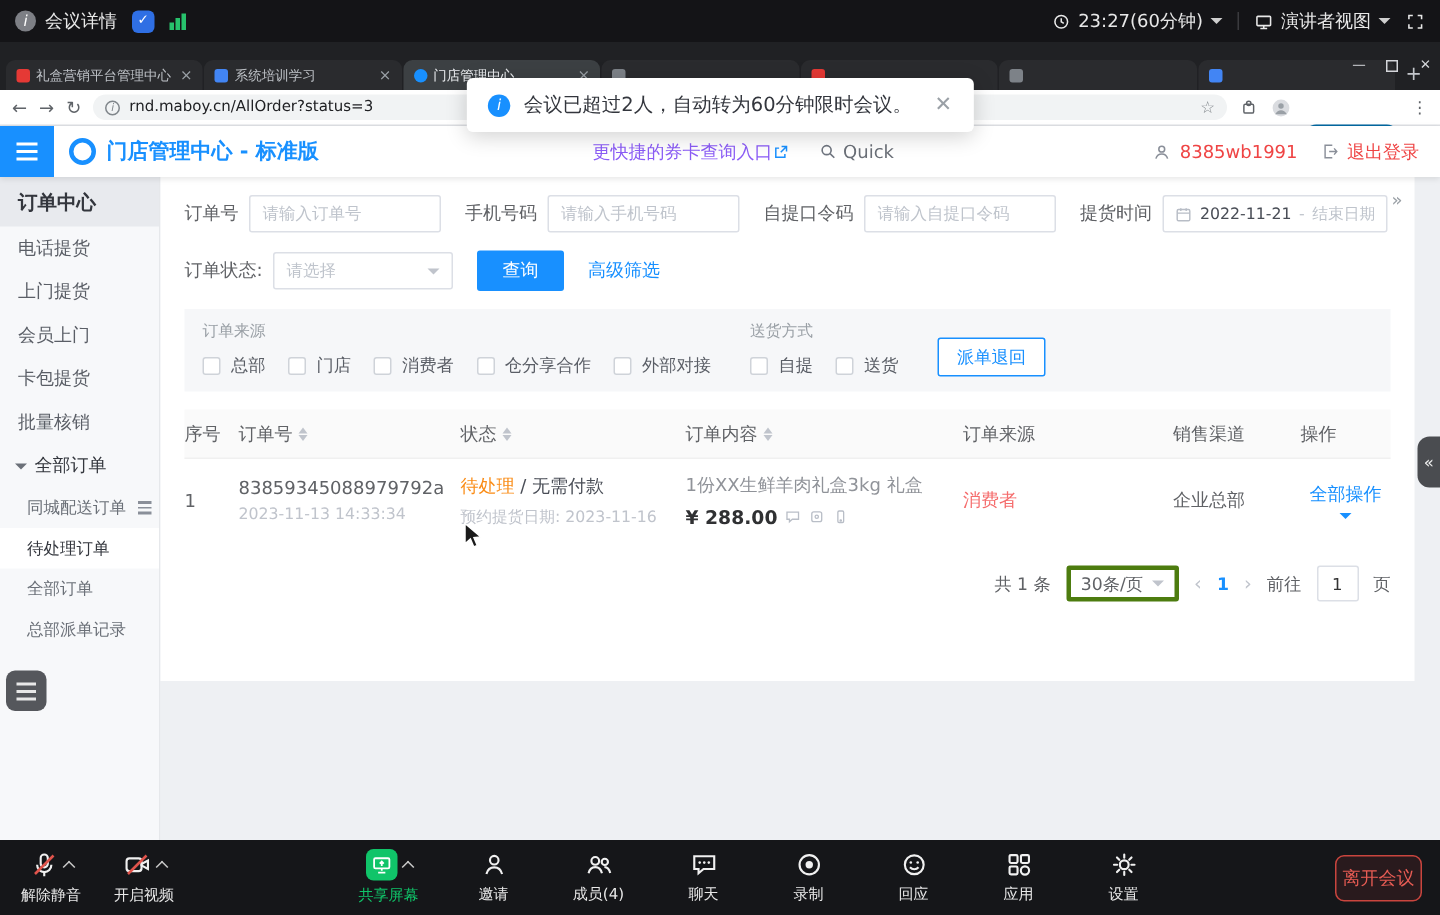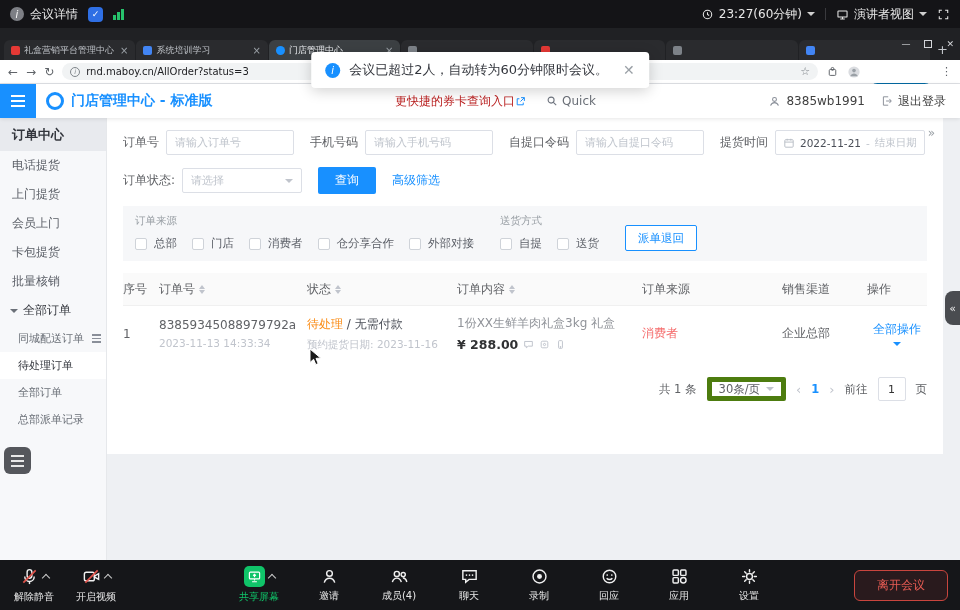--- a/index.html
+++ b/index.html
@@ -49,23 +49,23 @@
 
   
   .page { position:absolute; top:56px; left:0; right:0; bottom:0; background:#eef0f3; }
   .app-header { height:34px; background:#fff; display:flex; align-items:center; box-shadow:0 1px 4px rgba(0,0,0,.10); position:relative; z-index:5; }
   .burger { width:36px; height:34px; background:#1890ff; display:flex; flex-direction:column; align-items:center; justify-content:center; gap:3px; }
   .burger i { width:14px; height:2px; background:#fff; display:block; }
   .logo-wrap { display:flex; align-items:center; gap:7px; padding:0 10px; }
   .logo-circle { width:18px; height:18px; border-radius:50%; border:3px solid #1890ff; background:#fff; }
   .app-title { color:#1890ff; font-weight:bold; font-size:14px; white-space:nowrap; }
   .header-mid { flex:1; display:flex; align-items:center; justify-content:center; gap:20px; }
-  .quick-entry { color:#b91c1c; font-size:12px; display:flex; align-items:center; gap:0; text-decoration:none; }
+  .quick-entry { color:#8b5cf6; font-size:12px; display:flex; align-items:center; gap:0; text-decoration:none; }
   .quick-search { display:flex; align-items:center; gap:4px; color:#6b7078; font-size:12px; }
-  .header-right { display:flex; align-items:center; gap:16px; padding-right:14px; color:#404040; font-size:12px; }
+  .header-right { display:flex; align-items:center; gap:16px; padding-right:14px; color:#ef4444; font-size:12px; }
   .hr-item { display:flex; align-items:center; gap:5px; }
 
   .app-body { position:absolute; top:34px; left:0; right:0; bottom:0; display:flex; }
   .sidebar { width:107px; background:#f7f8fa; border-right:1px solid #e6e8eb; font-size:12px; color:#5a5e66; flex:0 0 auto; }
   .side-section { height:33px; background:#e8eaee; display:flex; align-items:center; padding:0 12px; font-weight:bold; color:#33363d; font-size:13px; }
   .side-item { height:29px; display:flex; align-items:center; padding:0 12px; }
   .side-group { height:29px; display:flex; align-items:center; gap:5px; padding:0 10px; color:#33363d; }
   .side-sub { height:27px; display:flex; align-items:center; padding:0 8px 0 18px; font-size:11px; color:#6b7078; position:relative; }
   .side-sub.selected { background:#fff; color:#33363d; font-weight:normal; }
   .drag-ic { position:absolute; right:5px; display:flex; flex-direction:column; gap:2px; }
@@ -105,21 +105,21 @@
   .cell-sub { font-size:10.5px; color:#c0c4cc; margin-top:5px; }
   .st-main { color:#fa8c16; }
   .st-extra { color:#4a4e57; }
   .price-line { display:flex; align-items:center; gap:5px; margin-top:5px; }
   .price { font-weight:bold; color:#303133; font-size:12.5px; }
   .src-red { color:#f56c6c; }
   .action-link { color:#1890ff; display:flex; align-items:center; gap:4px;flex-direction:column; }
   .caret-blue { width:0; height:0; border-left:4px solid transparent; border-right:4px solid transparent; border-top:4px solid #1890ff; }
 
   .pagination { display:flex; align-items:center; justify-content:flex-end; gap:10px; margin-top:16px; font-size:11.5px; color:#606266; }
-  .psize { height:24px; border:5px solid #4d7c0f; border-radius:2px; display:flex; align-items:center; gap:6px; padding:0 7px; color:#606266; }
+  .psize { height:24px; border:3px solid #4d7c0f; border-radius:2px; display:flex; align-items:center; gap:6px; padding:0 7px; color:#606266; }
   .pg-arrow { color:#c0c4cc; font-size:13px; }
   .pg-num { color:#1890ff; font-weight:bold; }
   .goto-input { width:28px; height:24px; border:1px solid #dcdfe6; border-radius:2px; text-align:center; font-size:11px; font-family:inherit; color:#333; }
 
   
   .toast { position:absolute; top:52px; left:50%; transform:translateX(-50%); background:#fff; border-radius:4px;
     box-shadow:0 3px 14px rgba(0,0,0,.18); display:flex; align-items:center; gap:9px; padding:9px 14px; z-index:80; }
   .toast-ic { width:15px; height:15px; border-radius:50%; background:#1890ff; color:#fff; font-size:10px; font-style:italic;
     display:flex; align-items:center; justify-content:center; flex:0 0 auto; }
   .toast-text { font-size:13px; color:#33363d; white-space:nowrap; }
@@ -137,21 +137,21 @@
   
   .meet-toolbar { position:absolute; bottom:0; left:0; right:0; height:50px; background:#151619; display:flex; align-items:center; z-index:70; }
   .mt-left-tools { display:flex; align-items:flex-start; gap:10px; padding-left:8px; }
   .tool { display:flex; flex-direction:column; align-items:center; gap:3px; color:#e8e8e8; font-size:10px; min-width:52px; }
   .ico-row { display:flex; align-items:center; gap:4px; height:20px; }
   .up-caret { width:6px; height:6px; border-left:1.5px solid #c9c9c9; border-top:1.5px solid #c9c9c9; transform:rotate(45deg); margin-top:3px; }
   .center-tools { position:absolute; left:calc(50% + 24px); transform:translateX(-50%); display:flex; align-items:flex-start; gap:18px; }
   .share-ic { width:21px; height:21px; background:#10c469; border-radius:5px; display:flex; align-items:center; justify-content:center; }
   .share-label { color:#10c469; }
   .leave-btn { margin-left:auto; margin-right:12px; background:rgba(222,72,65,.10); border:1px solid #c9453e; color:#e85c54;
-    border-radius:6px; font-size:12px; padding:6px 22px; font-family:Liberation Mono, monospace; }
+    border-radius:6px; font-size:12px; padding:6px 4px; font-family:Liberation Mono, monospace; }
 </style>
 </head>
 <body>
 
 <div class="screen">
 
   <header class="meet-topbar">
     <div class="mt-left">
       <span class="info-chip">
         <span class="info-ic">i</span>

